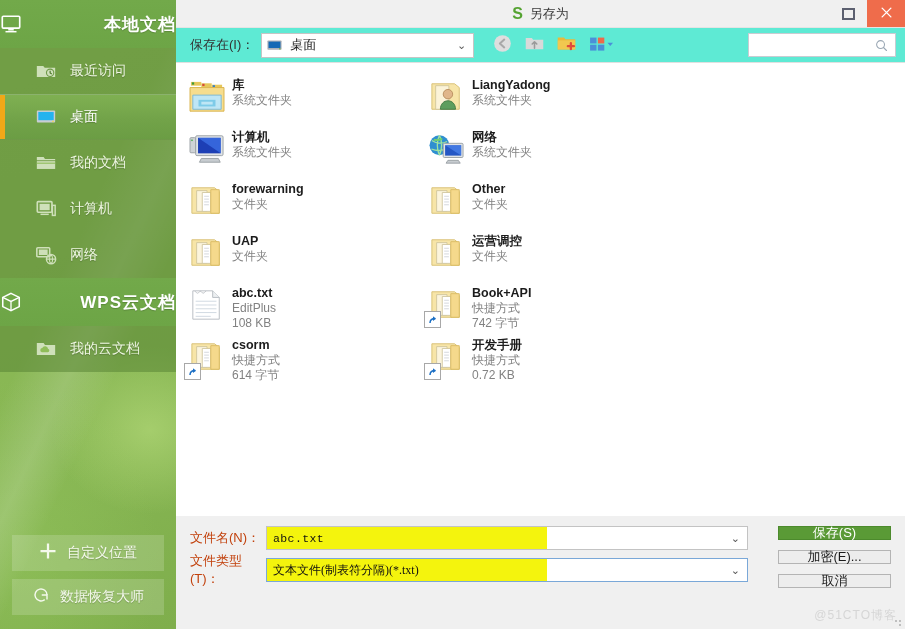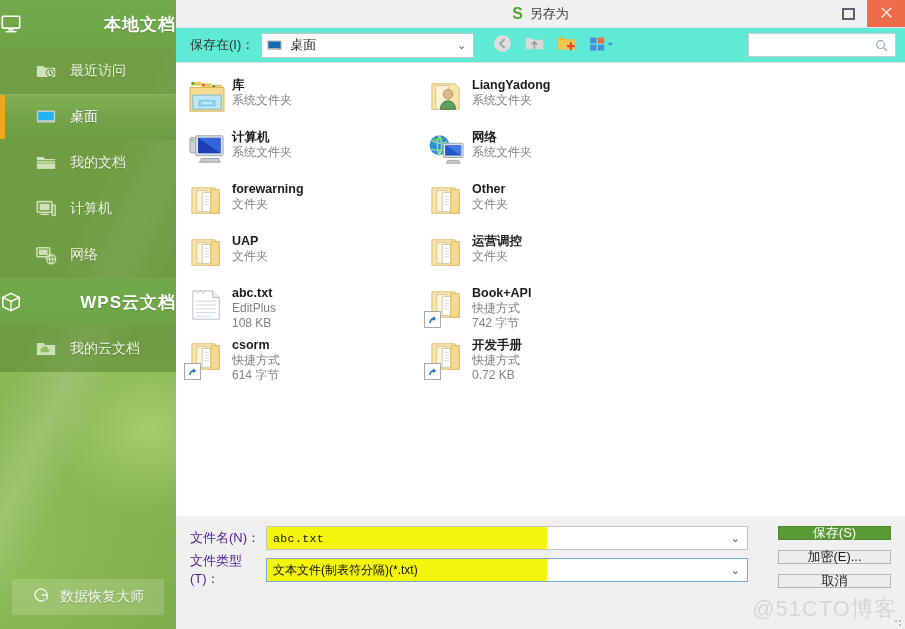--- a/index.html
+++ b/index.html
@@ -106,41 +106,41 @@
   .fname{font-size:12.5px;color:#1c1c1c;font-weight:bold;}
   .fmeta{font-size:12px;color:#828282;}
   .shortcut{
     position:absolute;left:0;bottom:1px;width:15px;height:15px;background:#fff;
     border:1px solid #a8a8a8;display:flex;align-items:center;justify-content:center;
   }
 
   
   .form{position:relative;height:114px;background:#f0f0f0;padding-top:10px;box-sizing:border-box;}
   .frow{display:flex;align-items:center;height:24px;margin-bottom:8px;padding-left:14px;}
-  .flabel{width:76px;flex:0 0 76px;font-size:13px;color:#4c1d95;}
+  .flabel{width:76px;flex:0 0 76px;font-size:13px;color:#c2410c;}
   .fcombo{
     position:relative;width:482px;height:24px;background:#fff;border:1px solid #c3c3c3;
     display:flex;align-items:center;box-sizing:border-box;
   }
-  .fcombo.focus{border-color:#7aa8d8;}
+  .fcombo.focus{border-color:#7aa8d8;font-family:Liberation Serif, serif;}
   .fhl{
     height:22px;display:flex;align-items:center;padding:0 6px;background:#f4f40d;
     font-size:12px;color:#111;box-sizing:border-box;
   }
   .fhl.wide{min-width:280px;}
   .fhl.mono{font-family:"Liberation Mono","DejaVu Sans Mono",monospace;font-size:11.5px;letter-spacing:.4px;}
   .fcombo .cv{position:absolute;right:7px;color:#555;font-size:11px;}
   .btns{position:absolute;right:14px;top:10px;width:113px;}
   .fbtn{
     width:113px;height:14px;margin-bottom:10px;display:flex;align-items:center;justify-content:center;
     font-size:13px;border:1px solid #b4b4b4;background:#ededed;color:#1b1b1b;box-sizing:border-box;
   }
   .fbtn.primary{background:#5a9a36;border-color:#4c8a2c;color:#fff;}
   .watermark{
-    position:absolute;right:8px;bottom:6px;font-size:22px;color:#d6d6d6;
+    position:absolute;right:8px;bottom:6px;font-size:12px;color:#d6d6d6;
     letter-spacing:1px;pointer-events:none;user-select:none;
   }
   .corner{position:absolute;right:2px;bottom:2px;width:8px;height:8px;
     background:
       radial-gradient(1px 1px at 1px 1px,#bfbfbf 99%,transparent),
       radial-gradient(1px 1px at 5px 1px,#bfbfbf 99%,transparent),
       radial-gradient(1px 1px at 5px 5px,#bfbfbf 99%,transparent);
   }
 </style>
 </head>
@@ -236,20 +236,28 @@
           <svg viewBox="0 0 24 24" width="22" height="22">
               <path d="M2 5.5h7.4l1.5 2H22v11H2z" fill="#cfe0ba"></path>
               <path d="M7.5 15.6a2.4 2.4 0 0 1 .4-4.7 3.3 3.3 0 0 1 6.3.8 2 2 0 0 1-.3 3.9z" fill="#8fbd59"></path>
             </svg>
         </span>
         <span class="lab">我的云文档</span>
       </div>
     </div>
 
     <div class="sb-bottom">
+      <div class="sb-btn">
+        <span class="sbicon" style="width:18px;flex:0 0 18px;">
+          <svg viewBox="0 0 24 24" width="18" height="18">
+              <path d="M12 3.5v17M3.5 12h17" stroke="#f4f9ec" stroke-width="3" stroke-linecap="square"></path>
+            </svg>
+        </span>
+        <span>自定义位置</span>
+      </div>
       <div class="sb-btn">
         <span class="sbicon" style="width:18px;flex:0 0 18px;">
           <svg viewBox="0 0 24 24" width="18" height="18">
               <path d="M20 12a8 8 0 1 0-3 6.2" fill="none" stroke="#f4f9ec" stroke-width="1.9"></path>
               <path d="M13 12h7v6" fill="none" stroke="#f4f9ec" stroke-width="1.9"></path>
             </svg>
         </span>
         <span>数据恢复大师</span>
       </div>
     </div>

